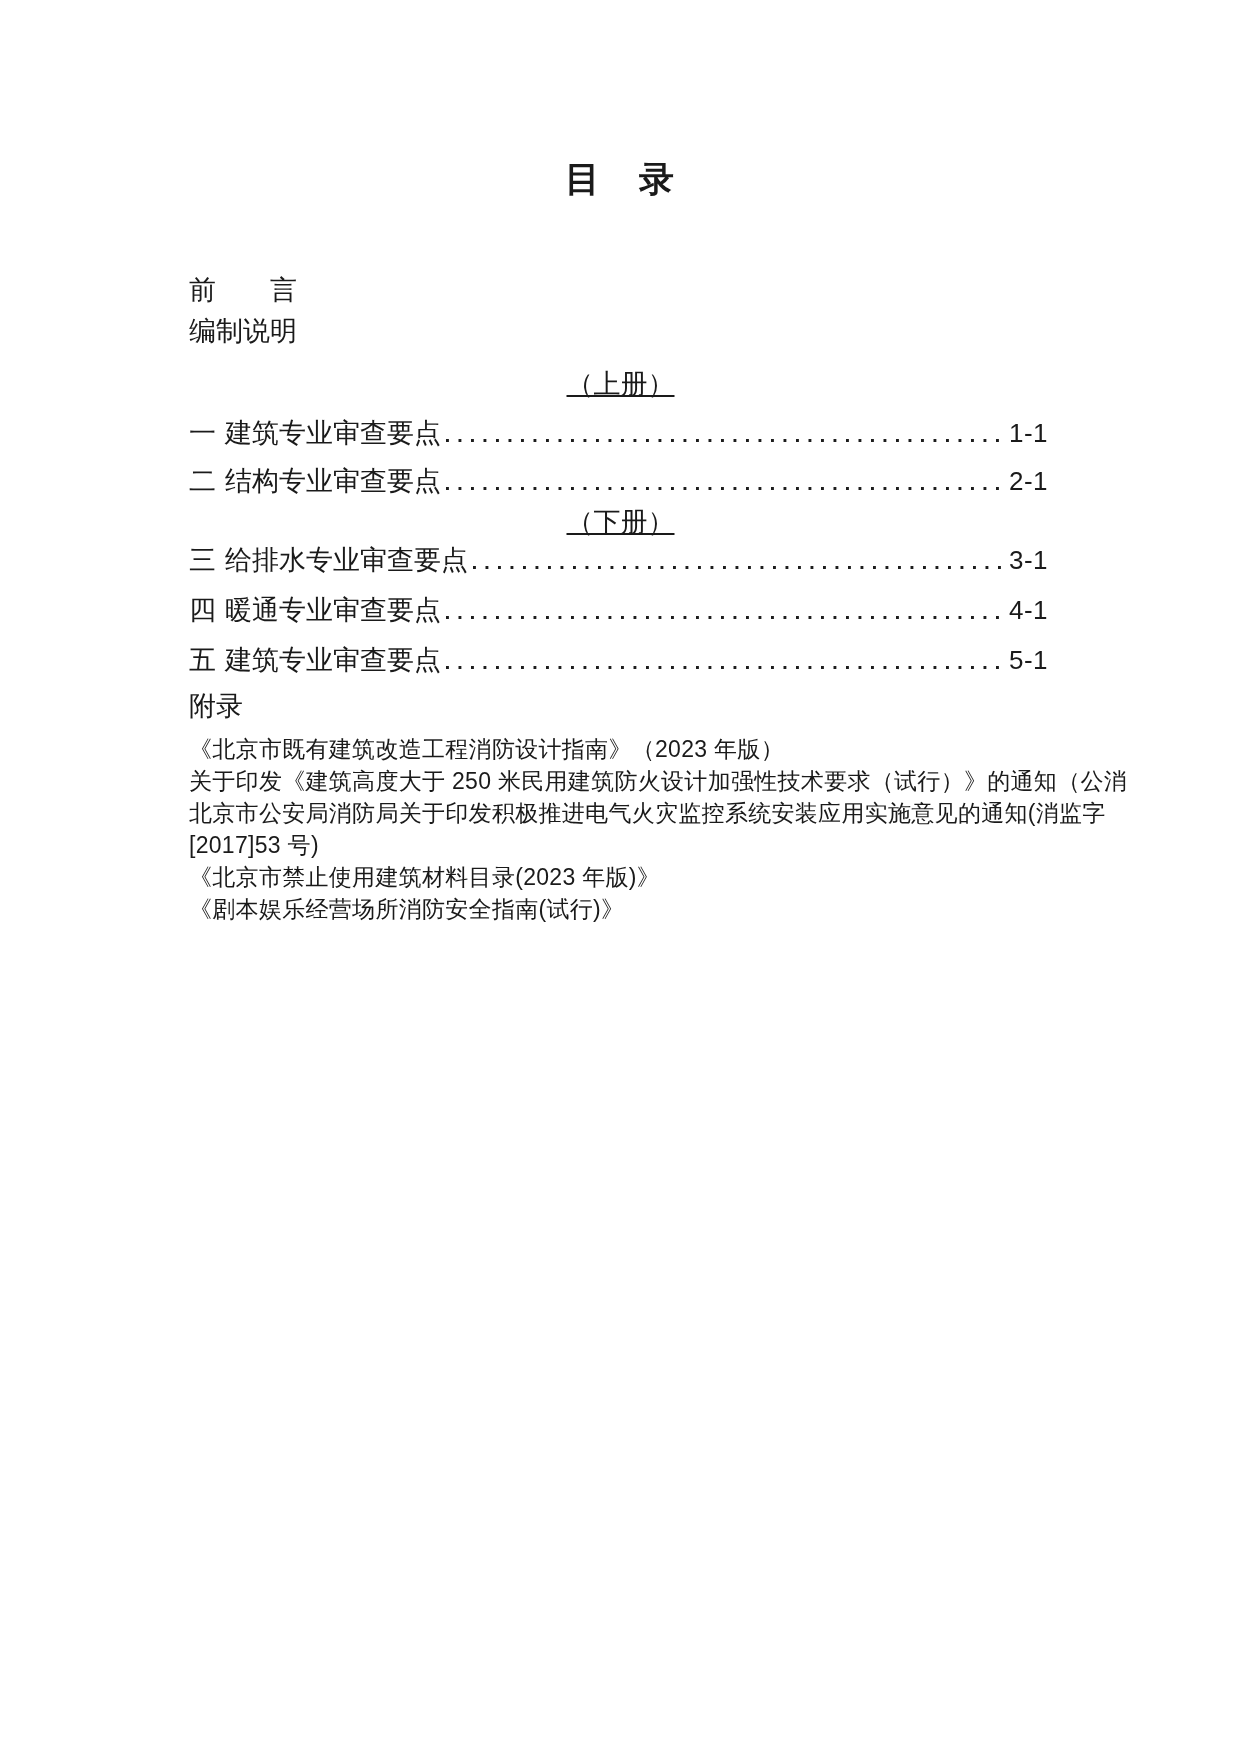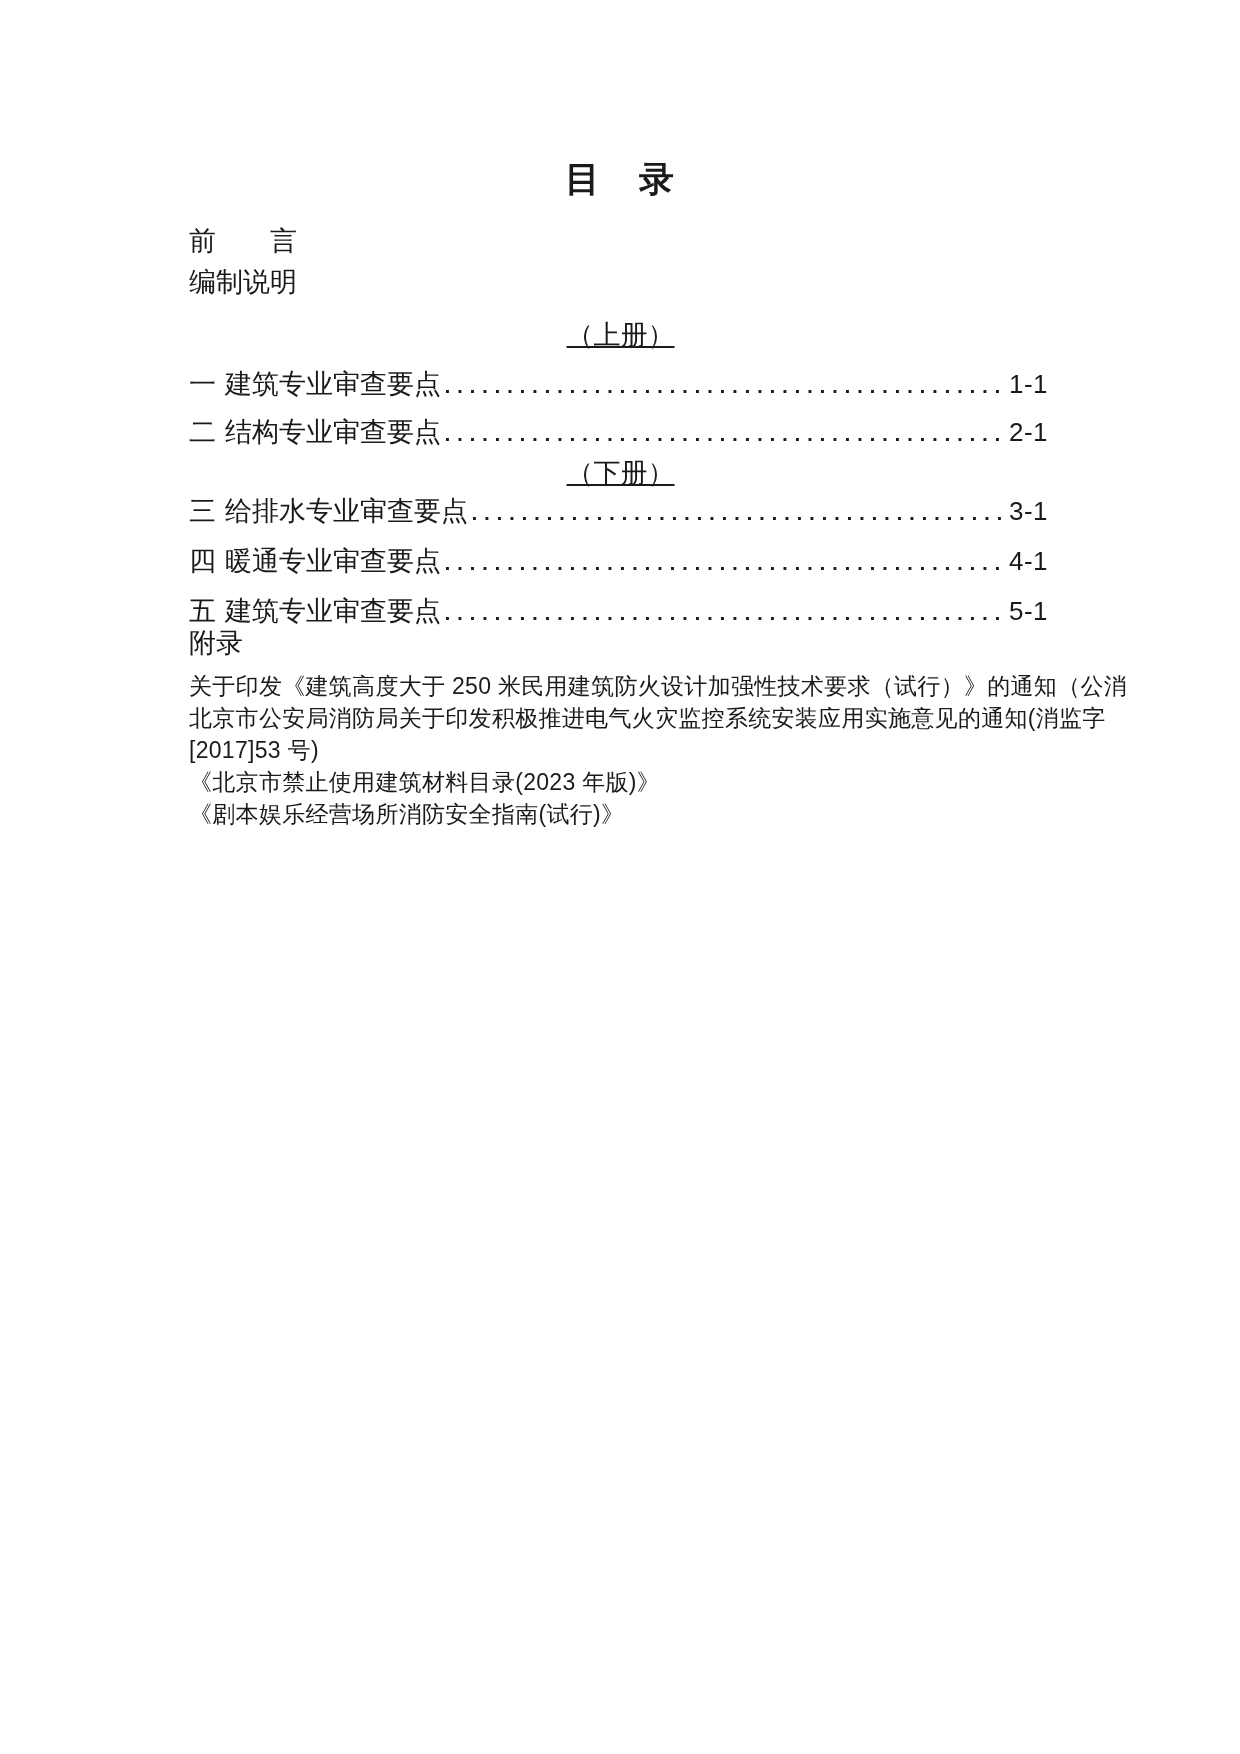--- a/index.html
+++ b/index.html
@@ -25,21 +25,21 @@
   .centered {
     text-align: center;
     position: relative;
     left: -11px;
   }
   .fm-line {
     font-size: 27px;
     line-height: 32px;
     white-space: nowrap;
   }
-  .preface       { margin-top: 25px; }
+  .preface       { margin-top: 74px; }
   .comp-note     { margin-top: 9px; }
   .vol-heading {
     font-size: 27px;
     line-height: 32px;
     text-decoration: underline;
   }
   .vol1 { margin-top: 21px; }
   .vol2 { margin-top: 9px; }
   .toc-row {
     display: flex;
@@ -64,20 +64,21 @@
     letter-spacing: 0.5px;
   }
   .r1 { margin-top: 17px; }
   .r2 { margin-top: 16px; }
   .r3 { margin-top: 6px; }
   .r4 { margin-top: 18px; }
   .r5 { margin-top: 18px; }
   .appendix-heading {
     font-size: 27px;
     line-height: 32px;
+    margin-top: 14px;
   }
   .appendix-line {
     font-size: 23px;
     line-height: 32px;
     letter-spacing: 0.3px;
     white-space: nowrap;
   }
   .appendix-block { margin-top: 11px; }
 </style>
 </head>
@@ -125,20 +126,21 @@
   <div class="toc-row r5">
     <span class="toc-num">五</span>
     <span class="toc-title">建筑专业审查要点</span>
     <span class="toc-leader"></span>
     <span class="toc-page">5-1</span>
   </div>
 
   <div class="appendix-heading">附录</div>
 
   <div class="appendix-block">
+    <div class="appendix-line">《北京市既有建筑改造工程消防设计指南》（2023 年版）</div>
     <div class="appendix-line">关于印发《建筑高度大于 250 米民用建筑防火设计加强性技术要求（试行）》的通知（公消</div>
     <div class="appendix-line">北京市公安局消防局关于印发积极推进电气火灾监控系统安装应用实施意见的通知(消监字</div>
     <div class="appendix-line">[2017]53 号)</div>
     <div class="appendix-line">《北京市禁止使用建筑材料目录(2023 年版)》</div>
     <div class="appendix-line">《剧本娱乐经营场所消防安全指南(试行)》</div>
   </div>
 
 </div>
 
 </body></html>

